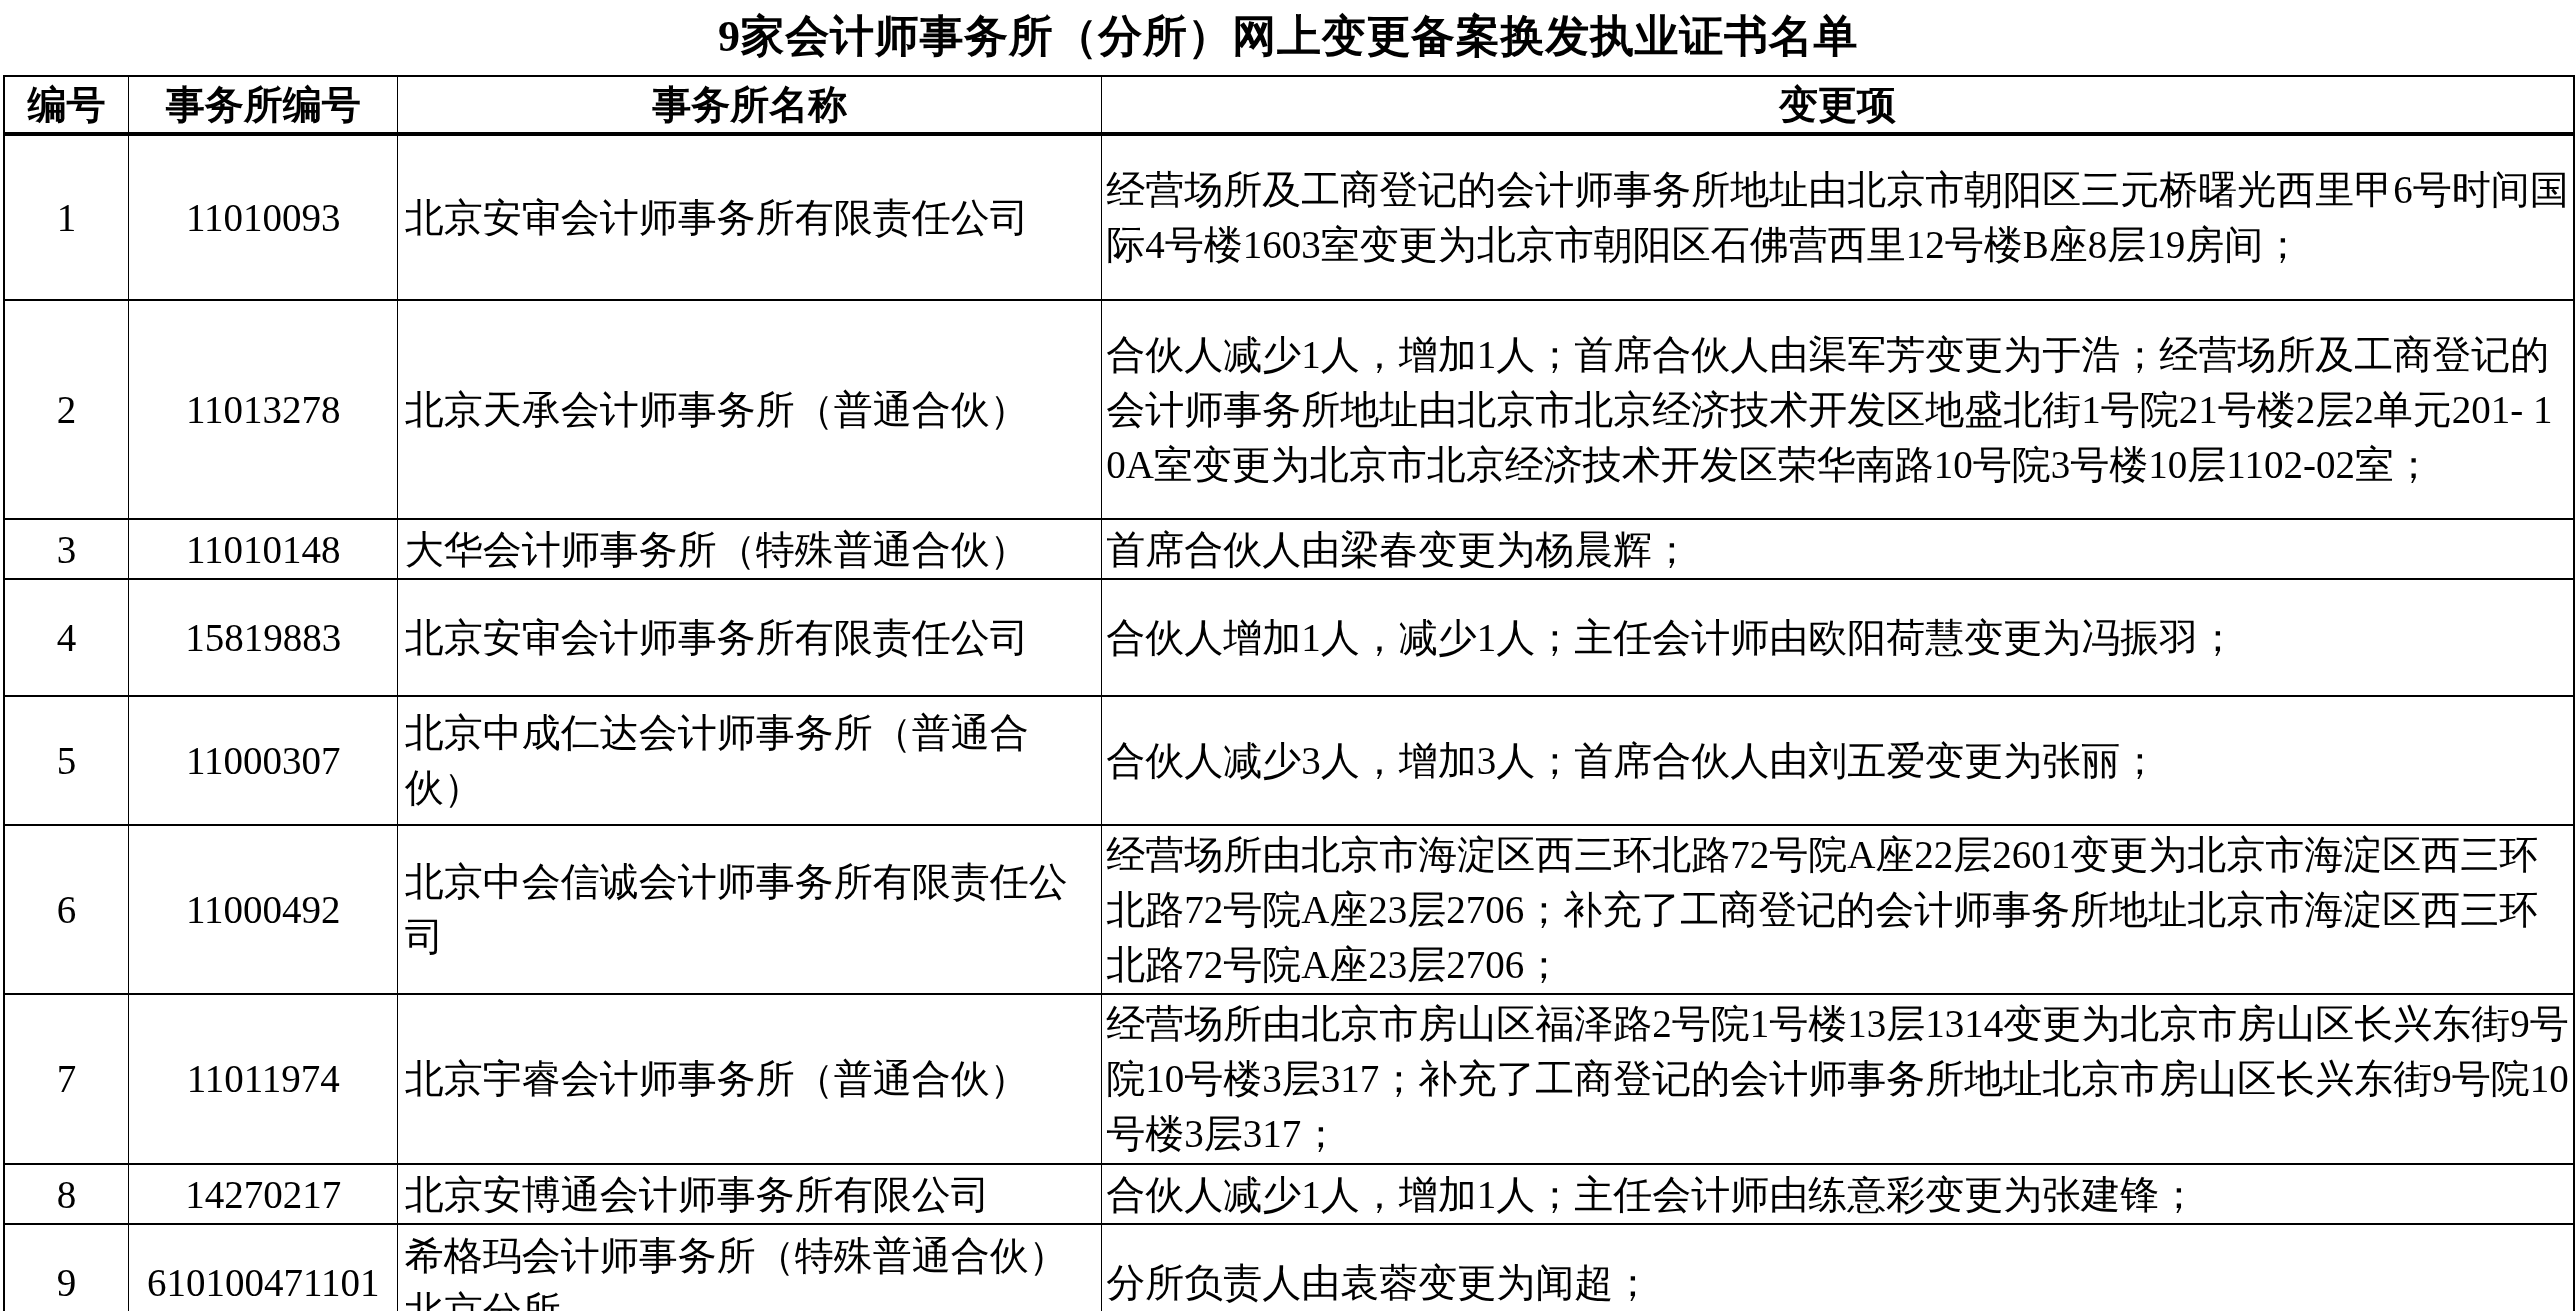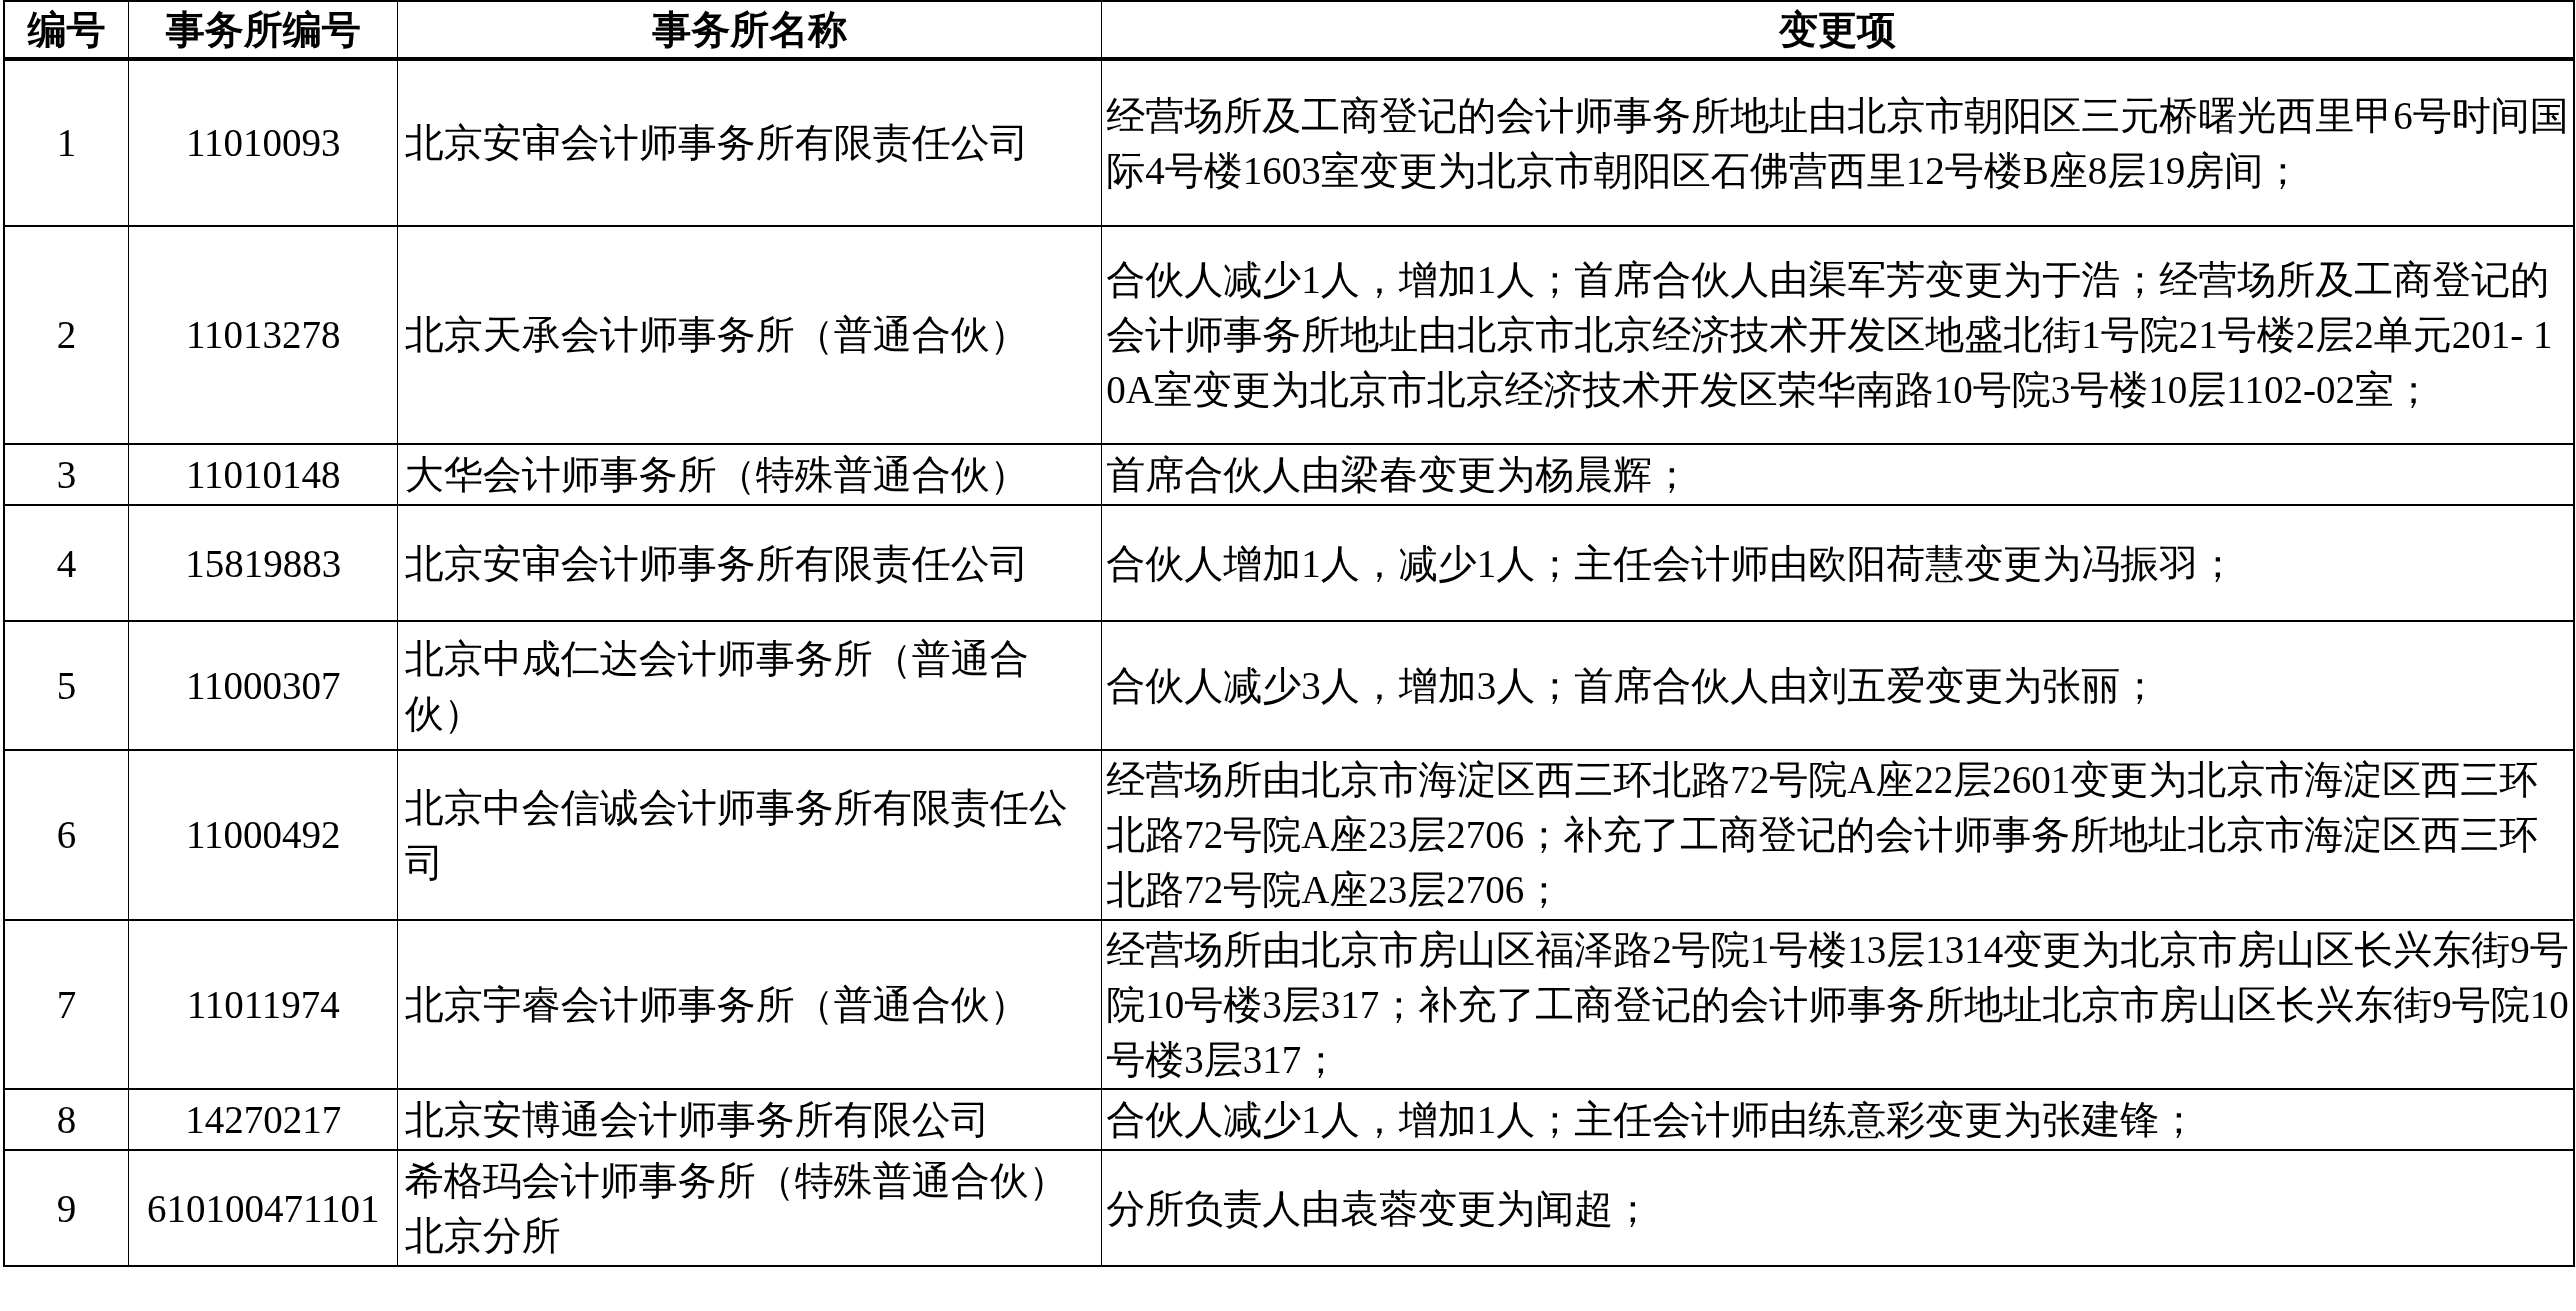--- a/index.html
+++ b/index.html
@@ -69,20 +69,21 @@
   tr.r6 td { height: 152px; }
   tr.r7 td { height: 152px; }
   tr.r8 td { height: 56px;  }
   tr.r9 td { height: 112px; }
 </style>
 </head>
 <body>
 
 <div class="page">
 
+  <div class="doc-title">9家会计师事务所（分所）网上变更备案换发执业证书名单</div>
 
   <table class="firms">
     <colgroup>
       <col class="c-no">
         <col class="c-code">
         <col class="c-name">
         <col class="c-chg">
     </colgroup>
     <thead>
       <tr>

